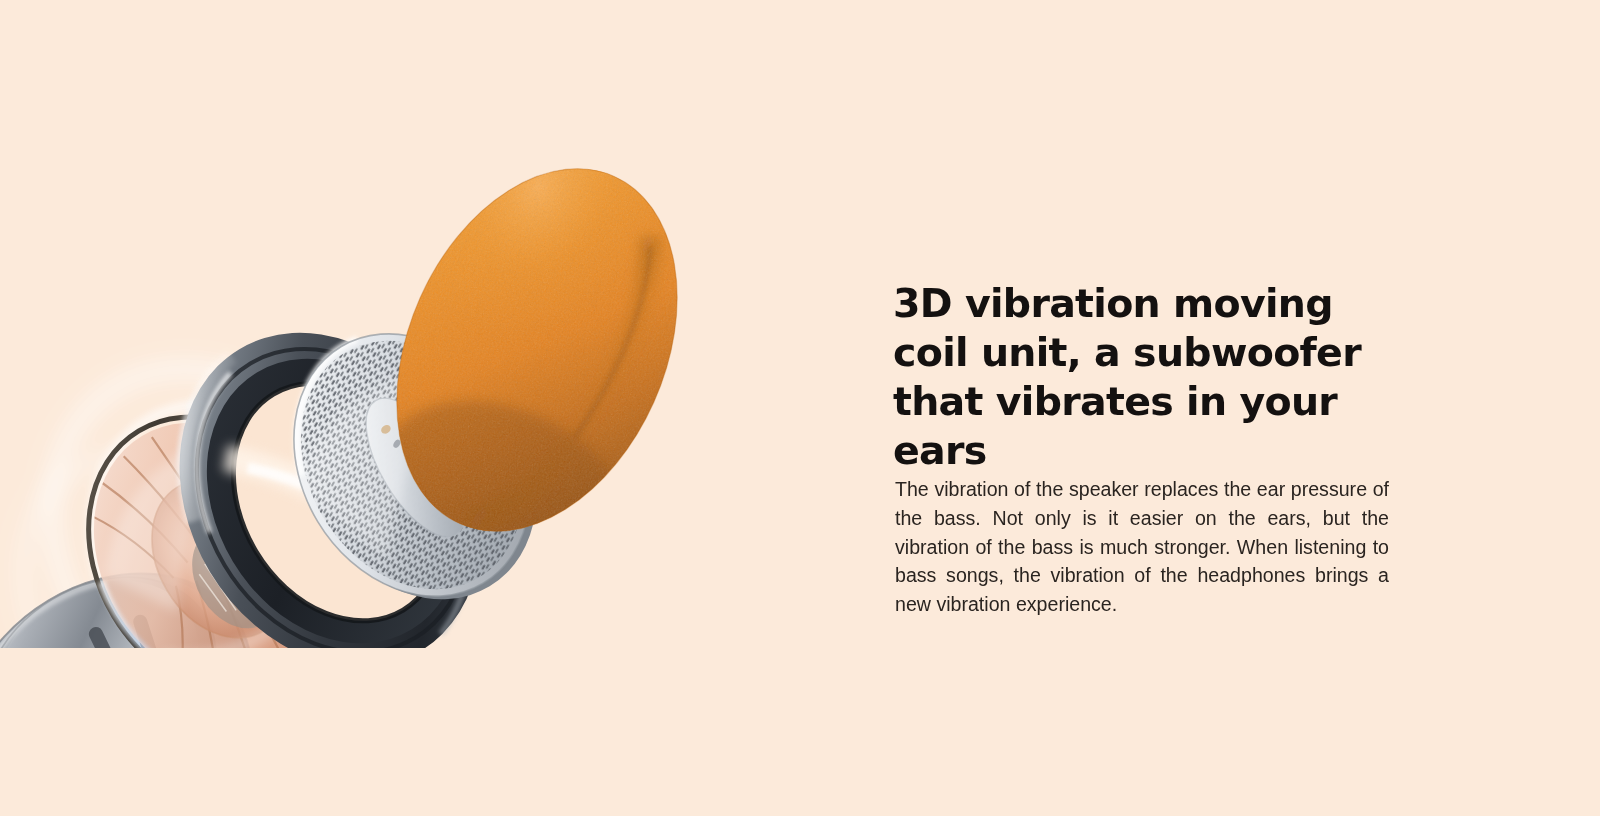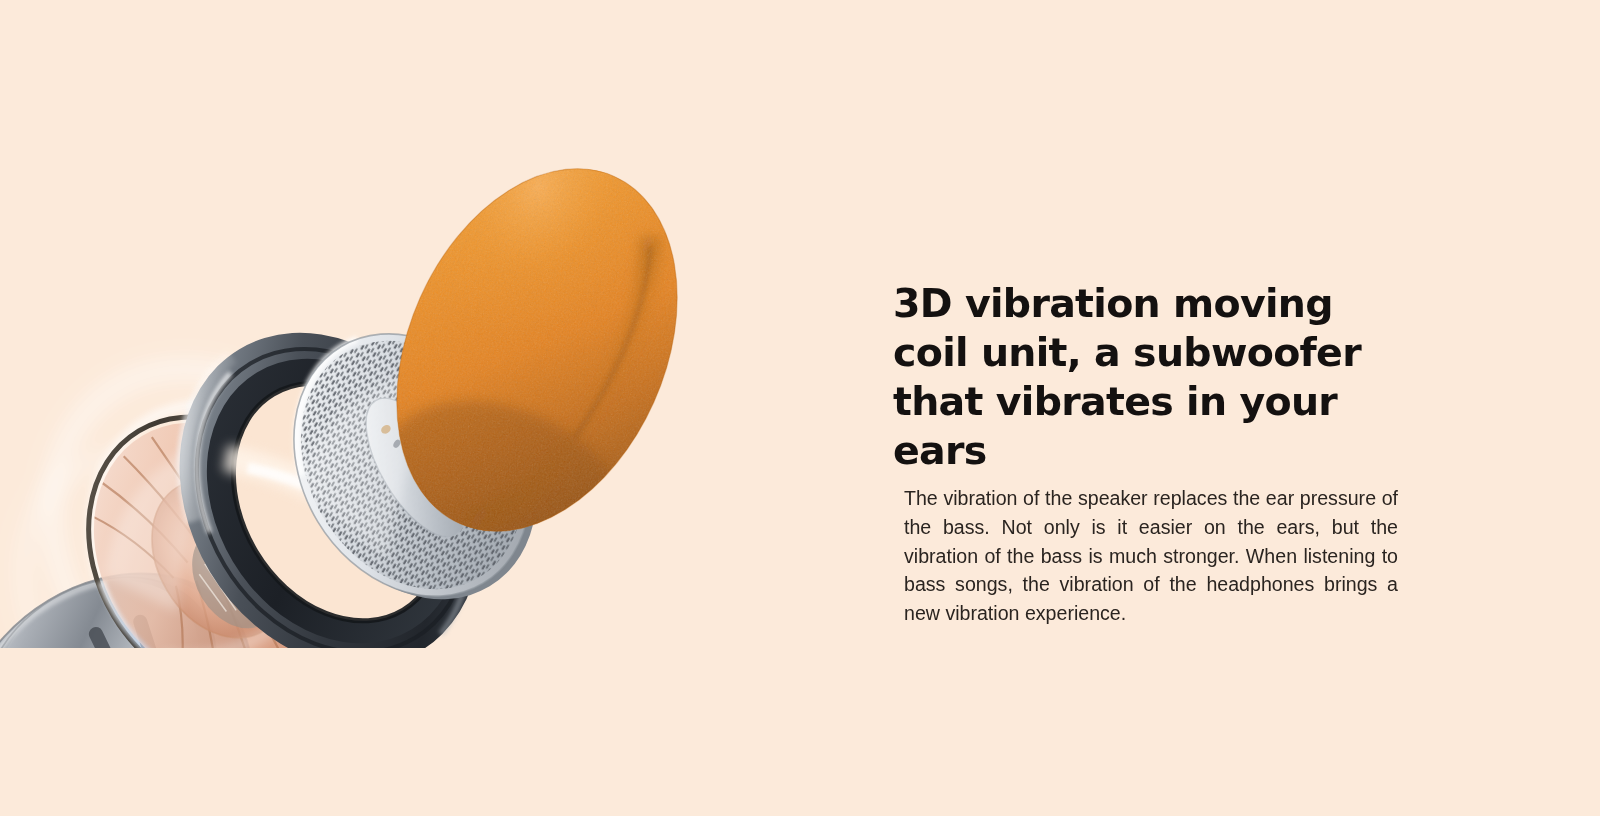--- a/index.html
+++ b/index.html
@@ -49,21 +49,21 @@
     font-family: "DejaVu Sans", sans-serif;
     font-size: 39.5px;
     font-weight: 700;
     line-height: 49px;
     letter-spacing: -0.7px;
     color: #141110;
     width: 500px;
   }
 
   #body-copy {
-    margin: 9px;
+    margin: 0;
     position: absolute;
     top: 196px;
     left: 2px;
     width: 494px;
     font-family: "Liberation Sans", sans-serif;
     font-size: 19.6px;
     font-weight: 400;
     line-height: 28.8px;
     color: #2a2420;
     text-align: justify;

